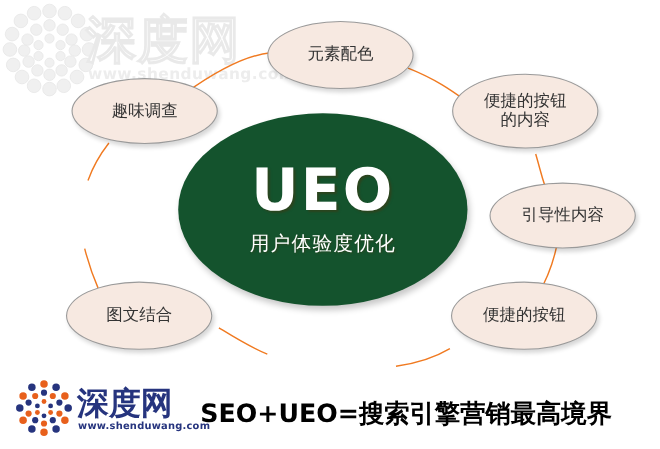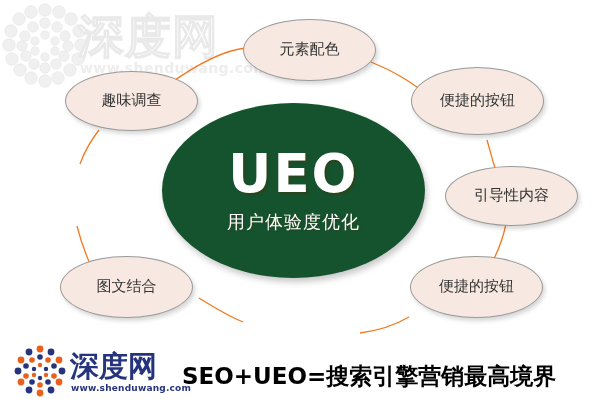--- a/index.html
+++ b/index.html
@@ -222,20 +222,21 @@
     </g>
   </svg>
 
   <div class="node" style="left:243px; top:19px; width:133px; height:62px;">
     <span>元素配色</span>
   </div>
 
   <div class="node" style="left:411px; top:67px; width:133px; height:68px;">
     <div>
       <span>便捷的按钮</span>
+      <span>的内容</span>
     </div>
   </div>
 
   <div class="node" style="left:445px; top:166px; width:133px; height:60px;">
     <span>引导性内容</span>
   </div>
 
   <div class="node" style="left:410px; top:256px; width:133px; height:62px;">
     <span>便捷的按钮</span>
   </div>

